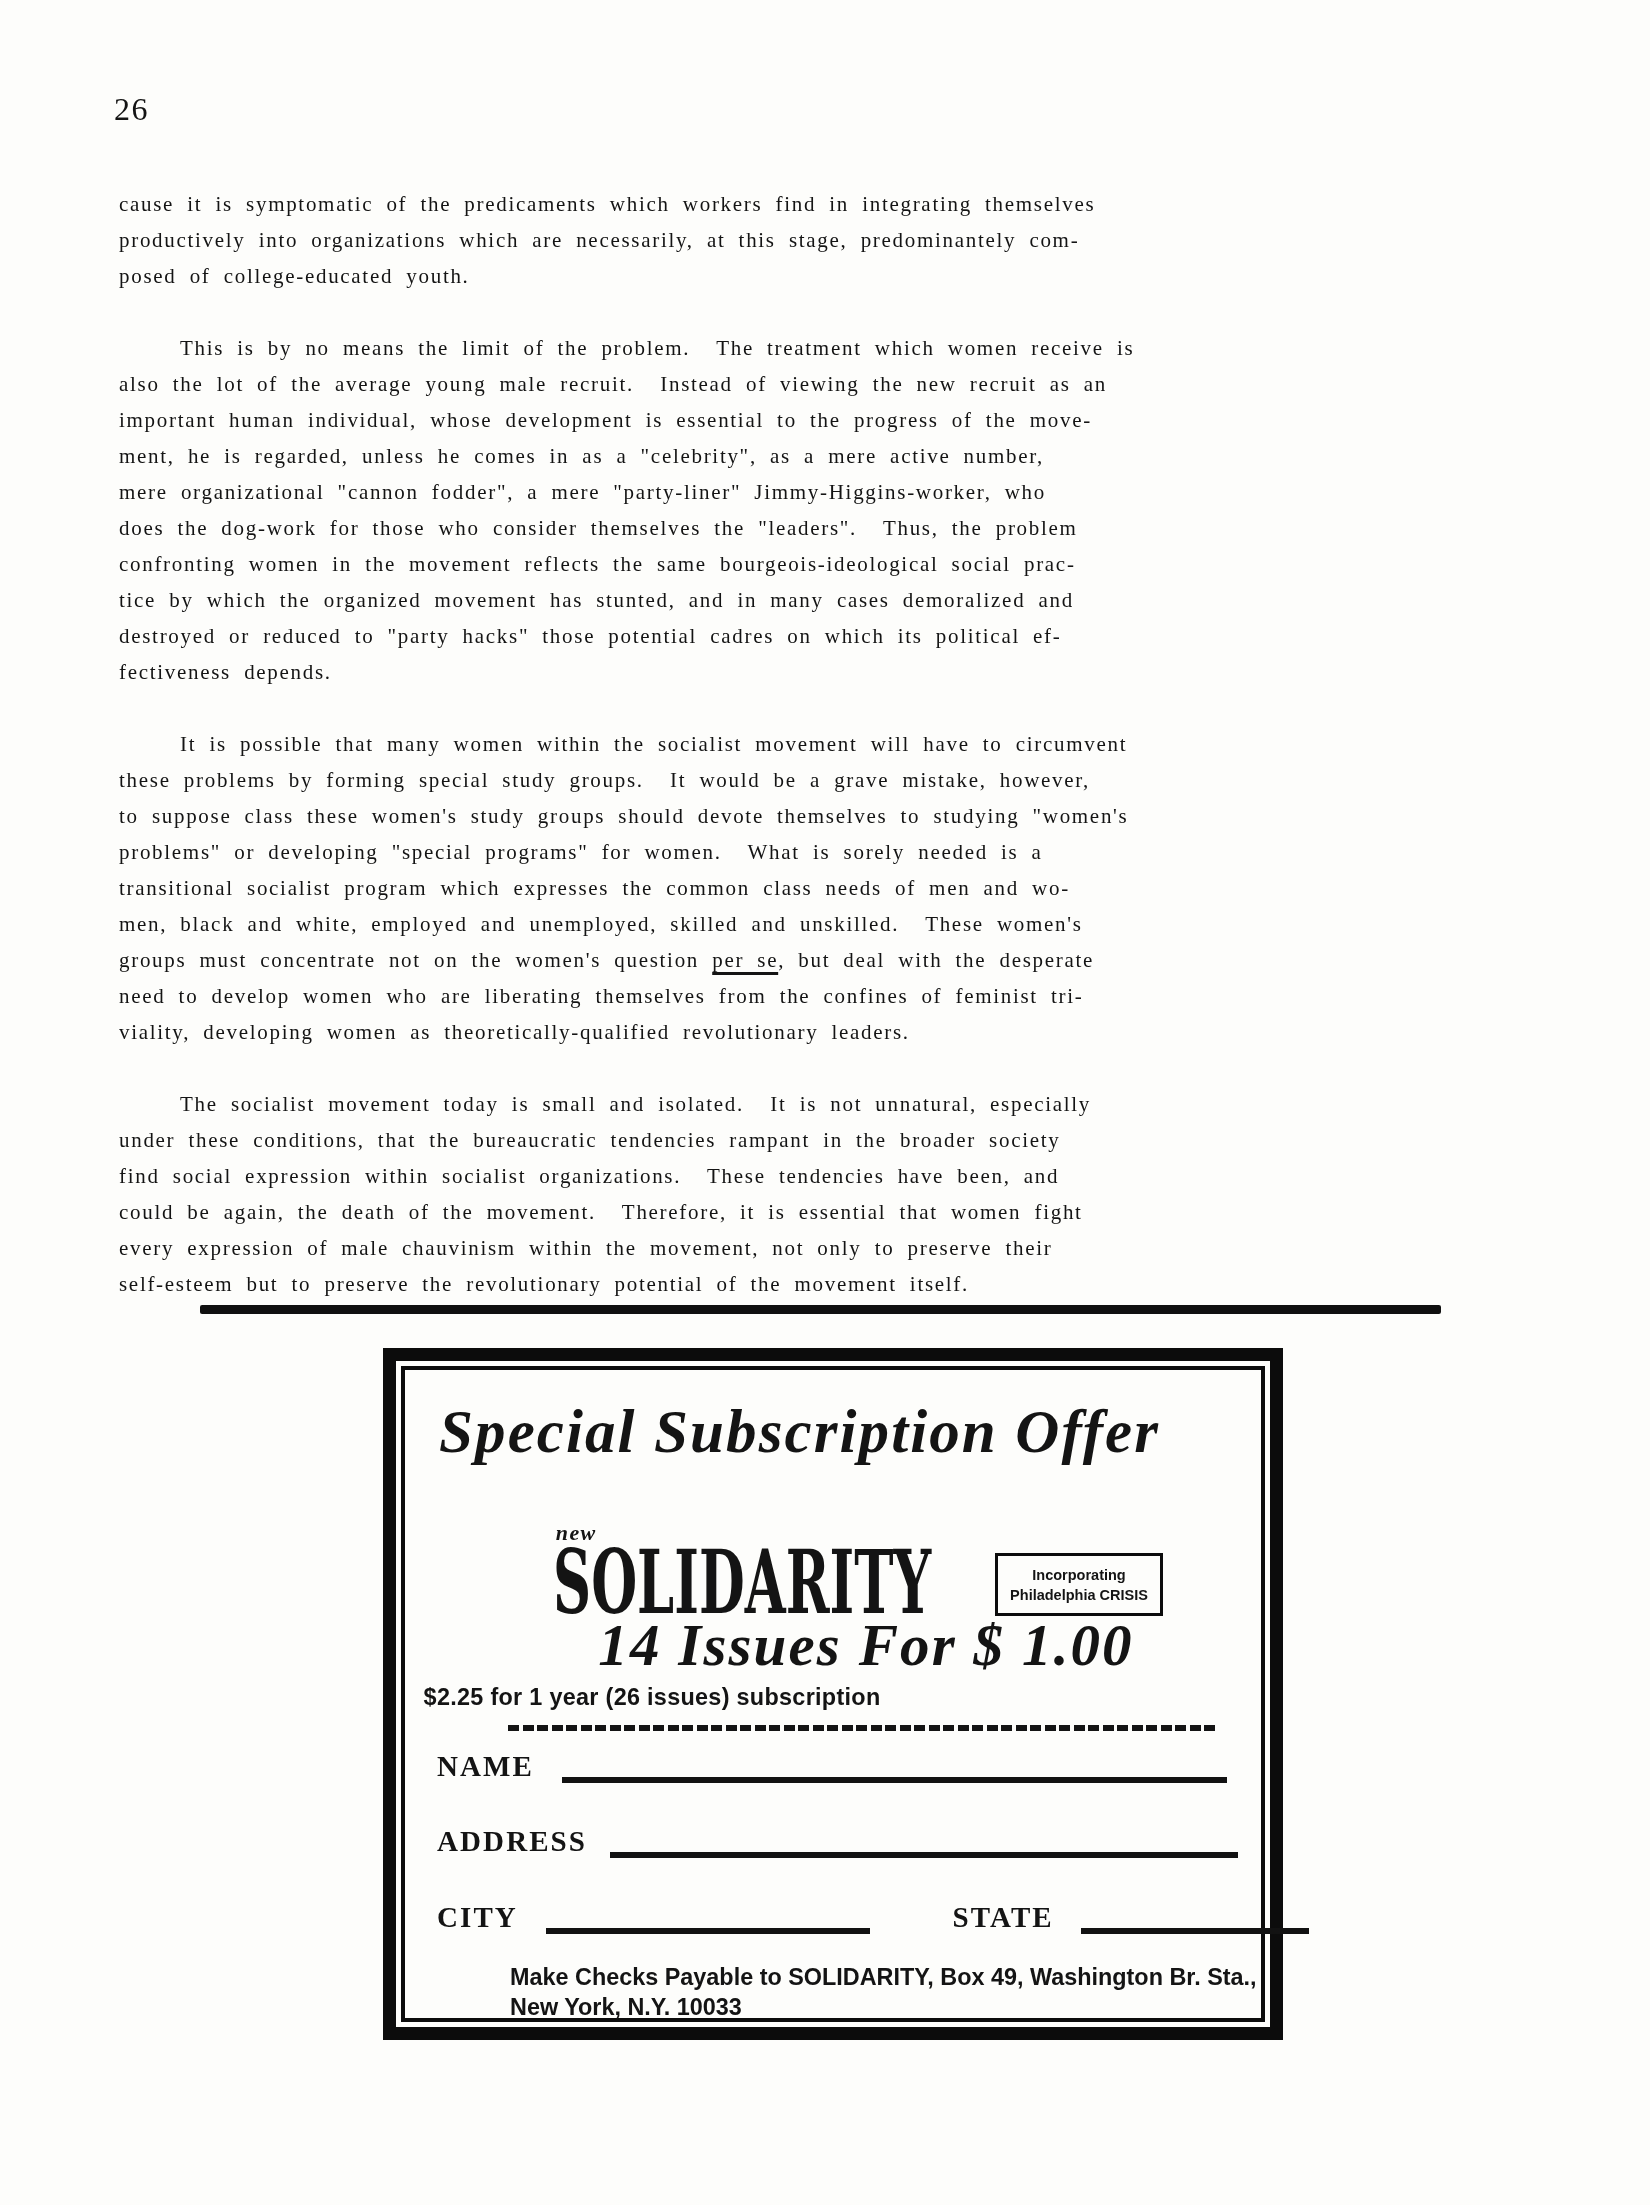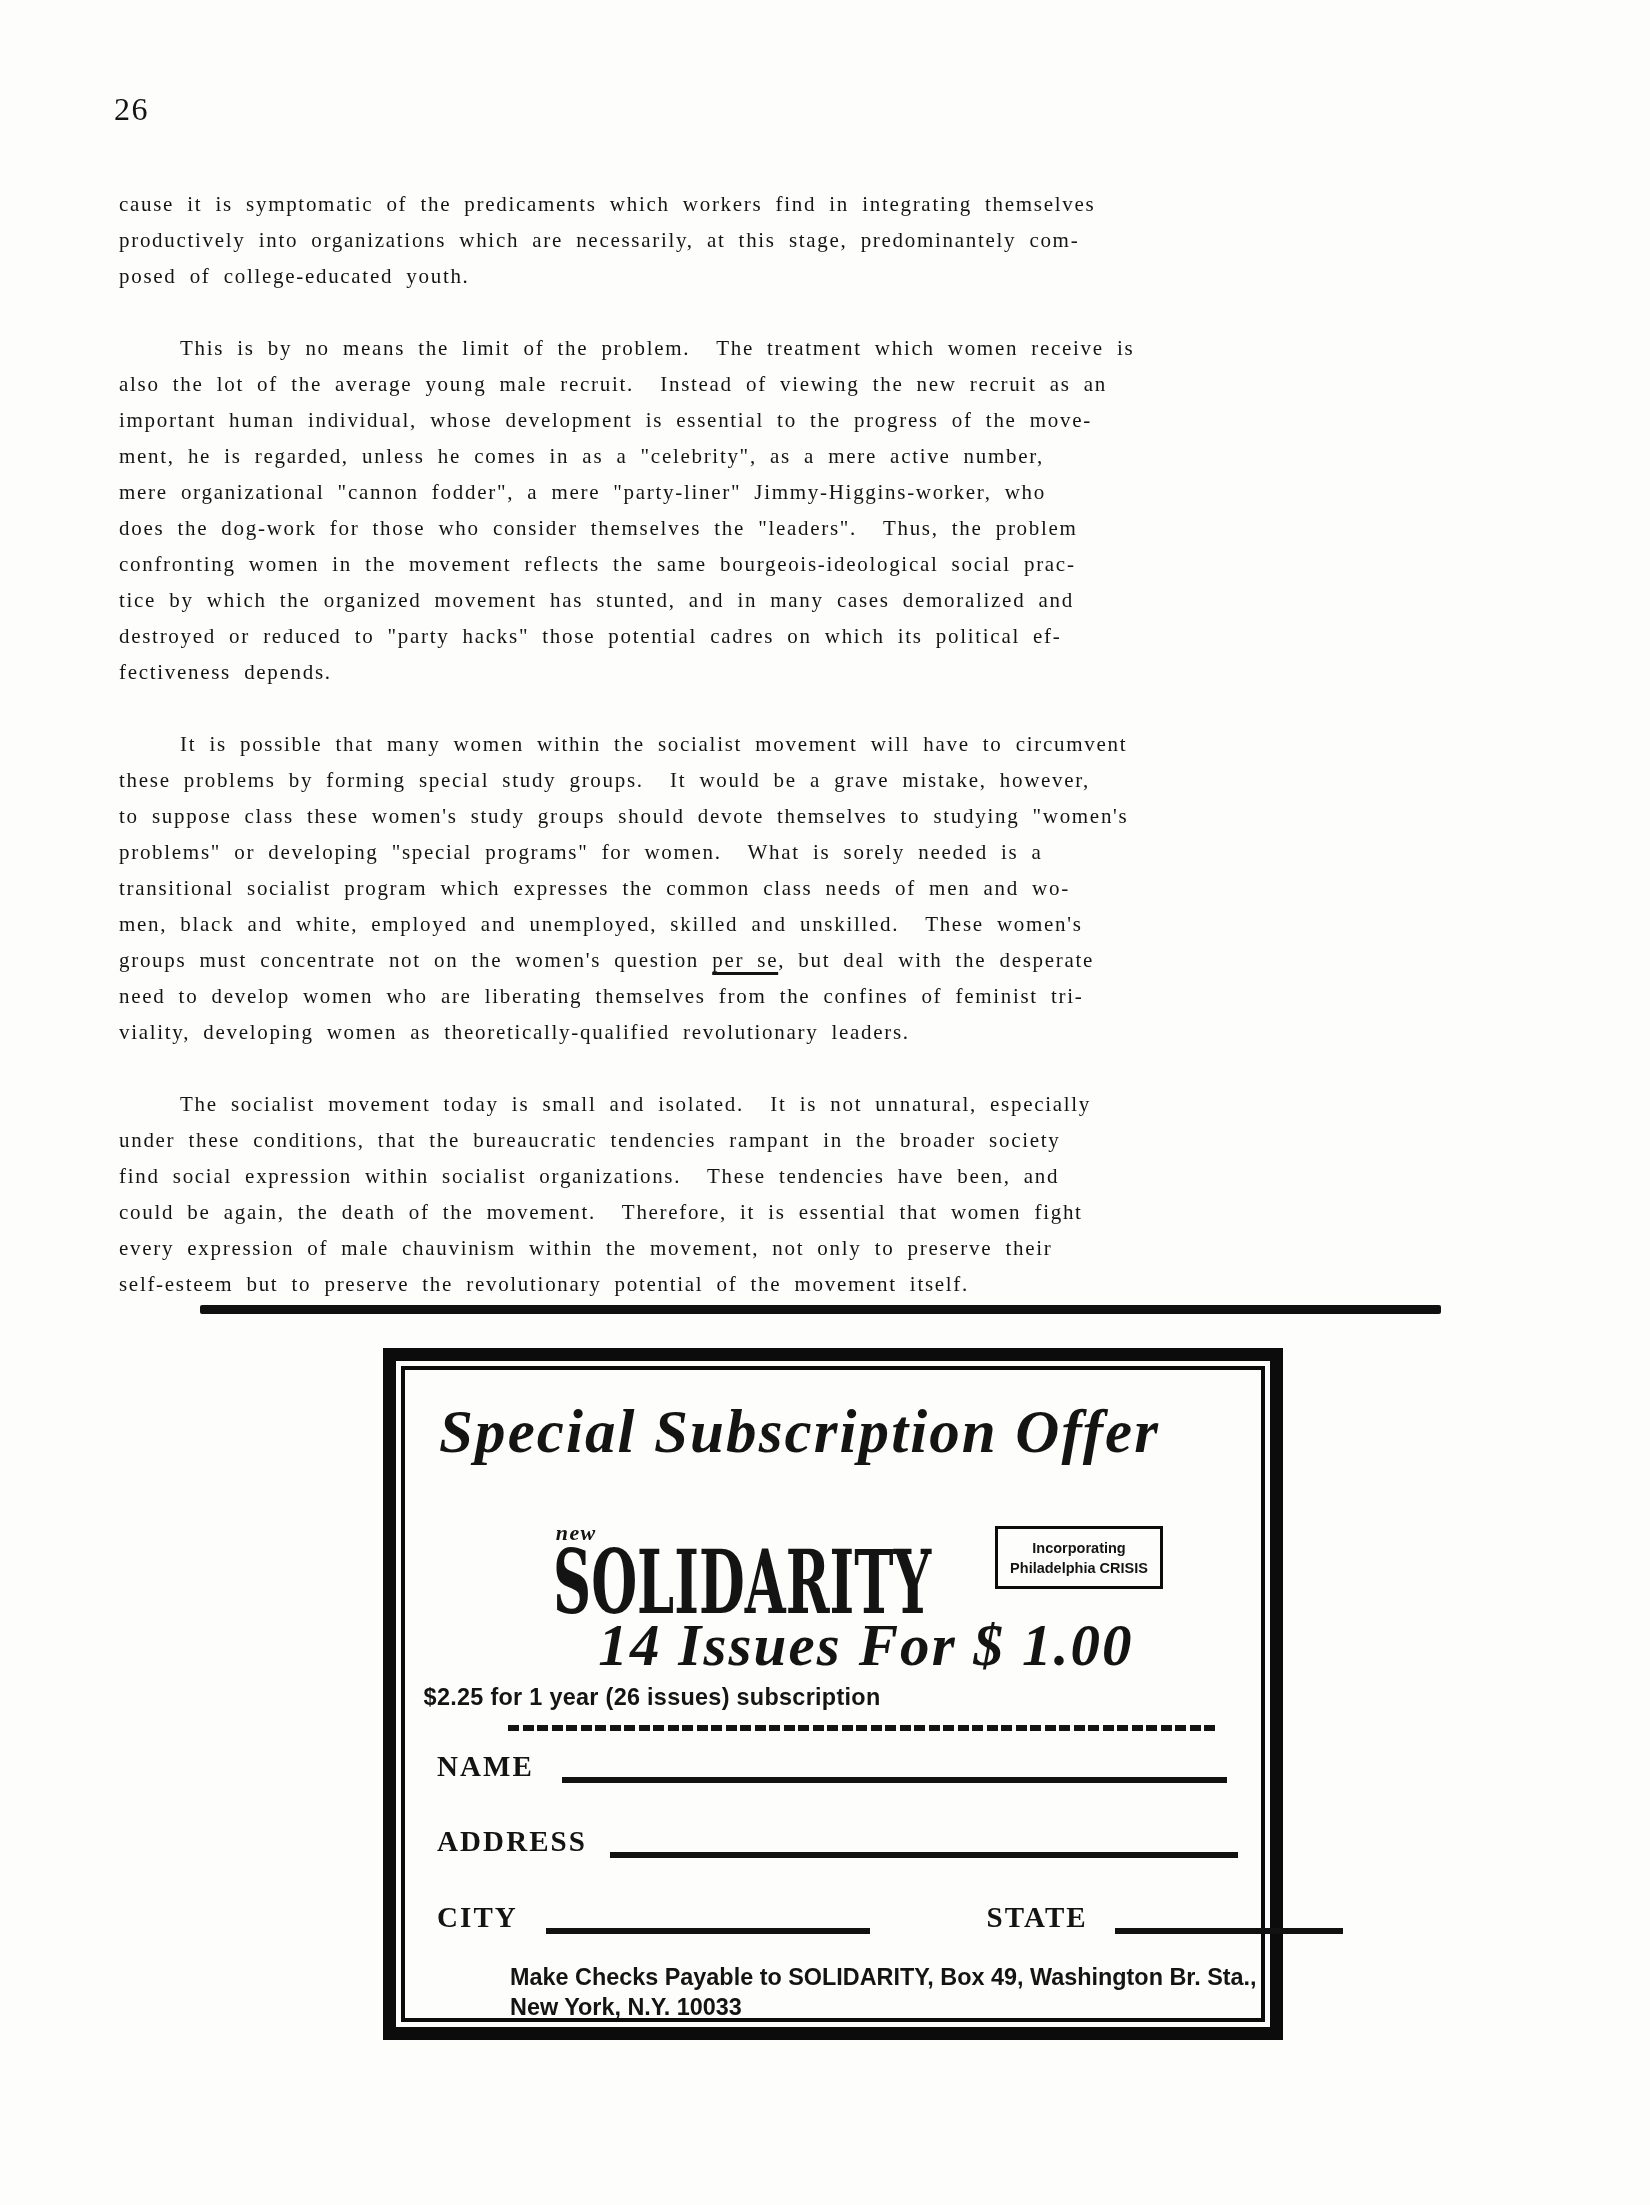--- a/index.html
+++ b/index.html
@@ -52,21 +52,21 @@
     font-family:"DejaVu Serif", serif;font-weight:bold;
     font-size:88px;line-height:97px;letter-spacing:0px;white-space:nowrap;
     transform:scaleX(0.60);transform-origin:left top;
   }
   .new-label{
     position:absolute;left:2.8px;top:-13.8px;
     font-size:22px;font-weight:bold;font-style:italic;letter-spacing:1.4px;
     z-index:2;
   }
   .inc-box{
-    position:absolute;left:599px;top:6px;width:168px;height:63px;
+    position:absolute;left:599px;top:33px;width:168px;height:63px;
     border:3.4px solid #0c0c0c;box-sizing:border-box;
     display:flex;flex-direction:column;justify-content:center;align-items:center;
     font-family:"Liberation Sans", sans-serif;font-weight:bold;
     font-size:14.5px;line-height:20px;text-align:center;
   }
   .offer{
     position:absolute;left:66px;right:0;top:250px;
     text-align:center;font-size:59px;font-weight:bold;font-style:italic;
     letter-spacing:2.1px;white-space:nowrap;
   }
@@ -85,21 +85,21 @@
   .row-name{top:388px;}
   .row-address{top:463px;}
   .row-city{top:539px;}
   .fill{
     display:inline-block;height:27.6px;margin-left:27.6px;
     border-bottom:6.9px solid #121212;vertical-align:bottom;
   }
   .fill-name{width:665px;}
   .fill-address{width:628px;margin-left:23.4px;}
   .fill-city{width:324px;}
-  .state-label{margin-left:117px;}
+  .state-label{margin-left:83px;}
   .fill-state{width:228px;}
   .checks{
     position:absolute;left:114px;top:601px;
     font-family:"Liberation Sans", sans-serif;font-weight:bold;
     font-size:23.4px;line-height:30px;letter-spacing:0px;
   }
 </style>
 </head>
 <body>
 

